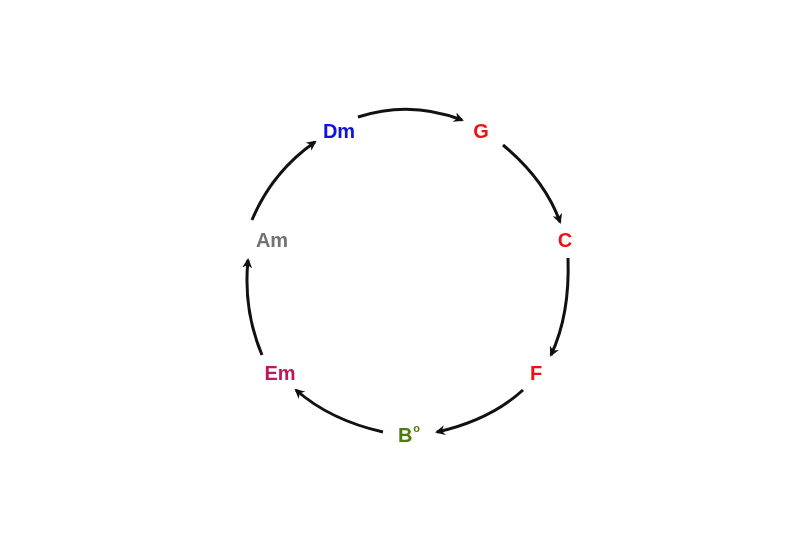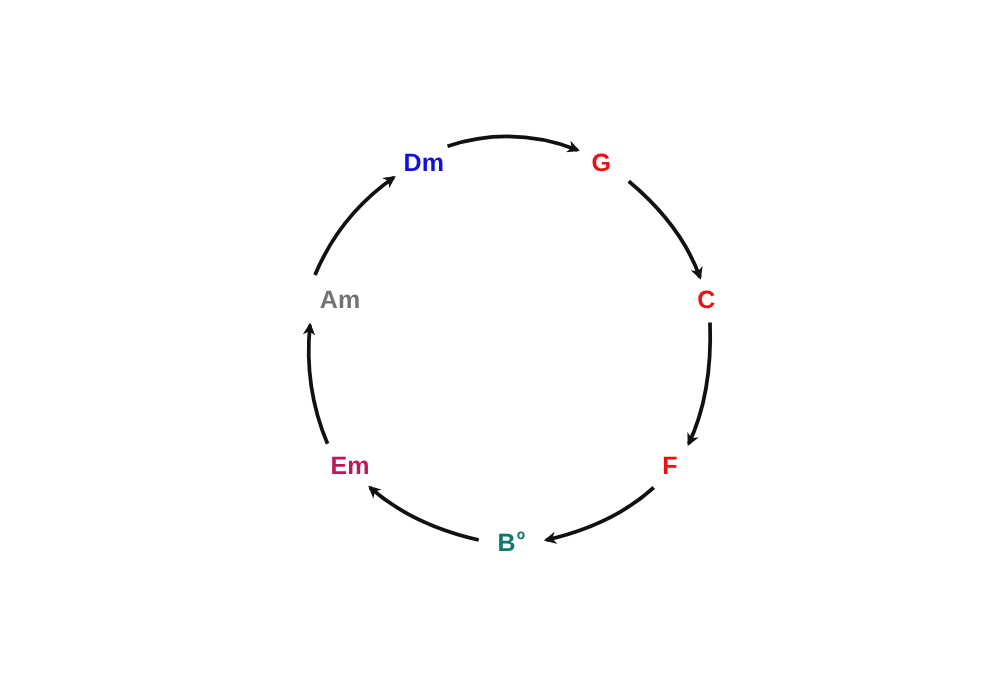--- a/index.html
+++ b/index.html
@@ -39,21 +39,21 @@
   </div>
   <div class="node" style="left:481px;top:131px;color:#ee1111;">
     <span>G</span>
   </div>
   <div class="node" style="left:565px;top:240px;color:#ee1111;">
     <span>C</span>
   </div>
   <div class="node" style="left:536px;top:373px;color:#ee1111;">
     <span>F</span>
   </div>
-  <div class="node" style="left:409px;top:435px;color:#0f766e;">
+  <div class="node" style="left:409px;top:435px;color:#4d7c0f;">
     <span>B</span><sup>o</sup>
   </div>
   <div class="node" style="left:280px;top:373px;color:#be185d;">
     <span>Em</span>
   </div>
   <div class="node" style="left:248px;top:240px;color:#737373;margin-left:24px;">
     <span>Am</span>
   </div>
 </div>
 

